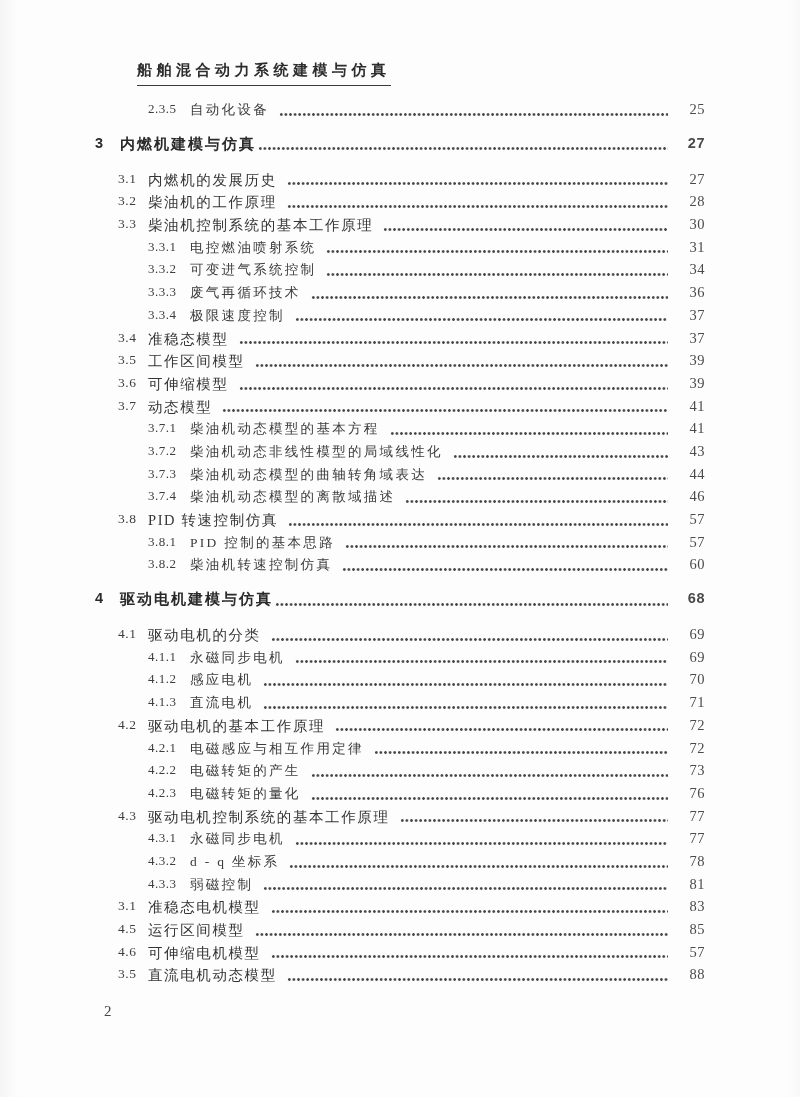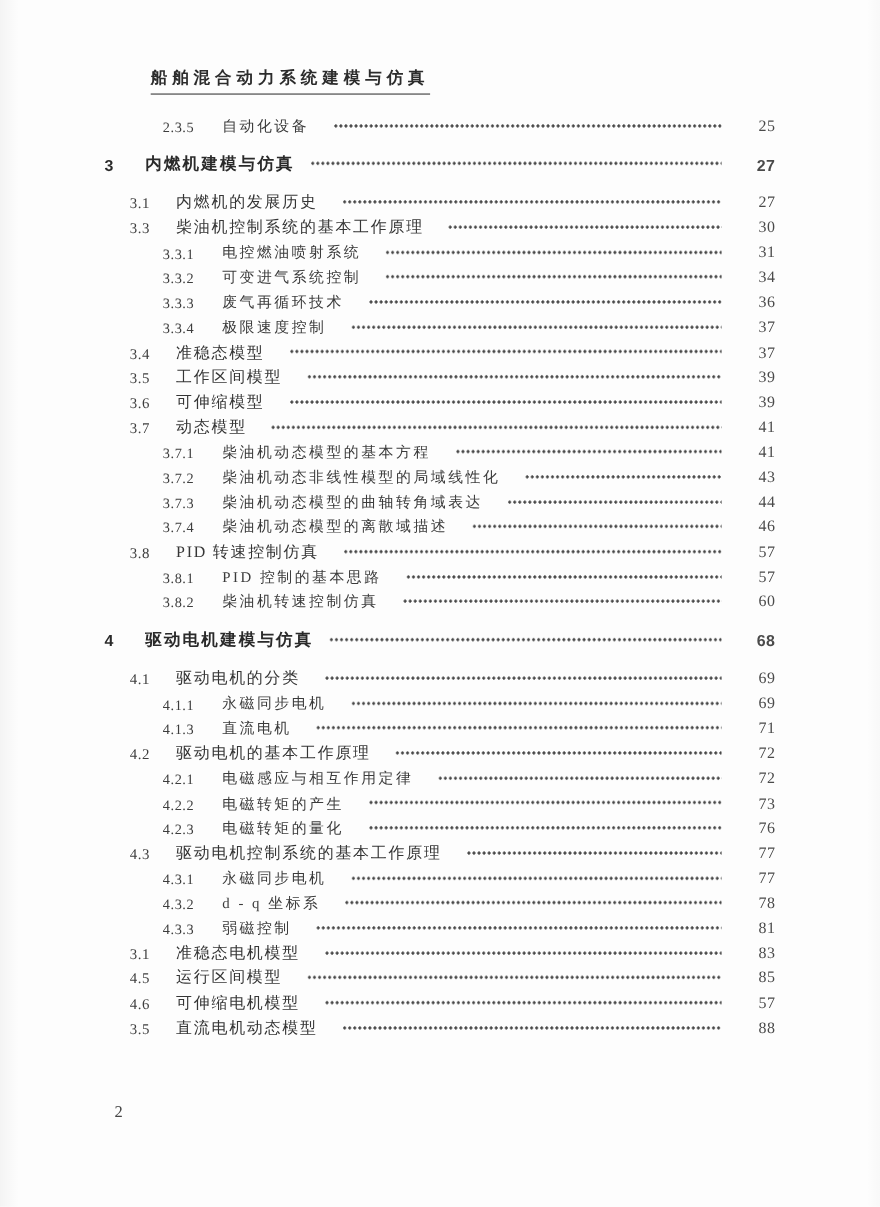--- a/index.html
+++ b/index.html
@@ -42,24 +42,23 @@
 
   .toc {
     position: absolute;
     left: 95px;
     top: 101px;
     width: 610px;
   }
 
   .row {
     display: flex;
-    align-items: flex-end;
+    align-items: flex-start;
     height: 22.7px;
     white-space: nowrap;
-    gap: 12px;
   }
   .row .num {
     flex: 0 0 auto;
     letter-spacing: 0.5px;
     color: #3d3d3d;
   }
   .row .title {
     flex: 0 0 auto;
     color: #353535;
   }
@@ -151,20 +150,26 @@
     <span class="leader"></span>
     <span class="pageno">27</span>
   </div>
     <div class="row section">
     <span class="num">3.1</span>
     <span class="title">内燃机的发展历史</span>
     <span class="leader"></span>
     <span class="pageno">27</span>
   </div>
     <div class="row section">
+    <span class="num">3.2</span>
+    <span class="title">柴油机的工作原理</span>
+    <span class="leader"></span>
+    <span class="pageno">28</span>
+  </div>
+    <div class="row section">
     <span class="num">3.3</span>
     <span class="title">柴油机控制系统的基本工作原理</span>
     <span class="leader"></span>
     <span class="pageno">30</span>
   </div>
     <div class="row sub">
     <span class="num">3.3.1</span>
     <span class="title">电控燃油喷射系统</span>
     <span class="leader"></span>
     <span class="pageno">31</span>
@@ -265,20 +270,26 @@
     <span class="leader"></span>
     <span class="pageno">69</span>
   </div>
     <div class="row sub">
     <span class="num">4.1.1</span>
     <span class="title">永磁同步电机</span>
     <span class="leader"></span>
     <span class="pageno">69</span>
   </div>
     <div class="row sub">
+    <span class="num">4.1.2</span>
+    <span class="title">感应电机</span>
+    <span class="leader"></span>
+    <span class="pageno">70</span>
+  </div>
+    <div class="row sub">
     <span class="num">4.1.3</span>
     <span class="title">直流电机</span>
     <span class="leader"></span>
     <span class="pageno">71</span>
   </div>
     <div class="row section">
     <span class="num">4.2</span>
     <span class="title">驱动电机的基本工作原理</span>
     <span class="leader"></span>
     <span class="pageno">72</span>

